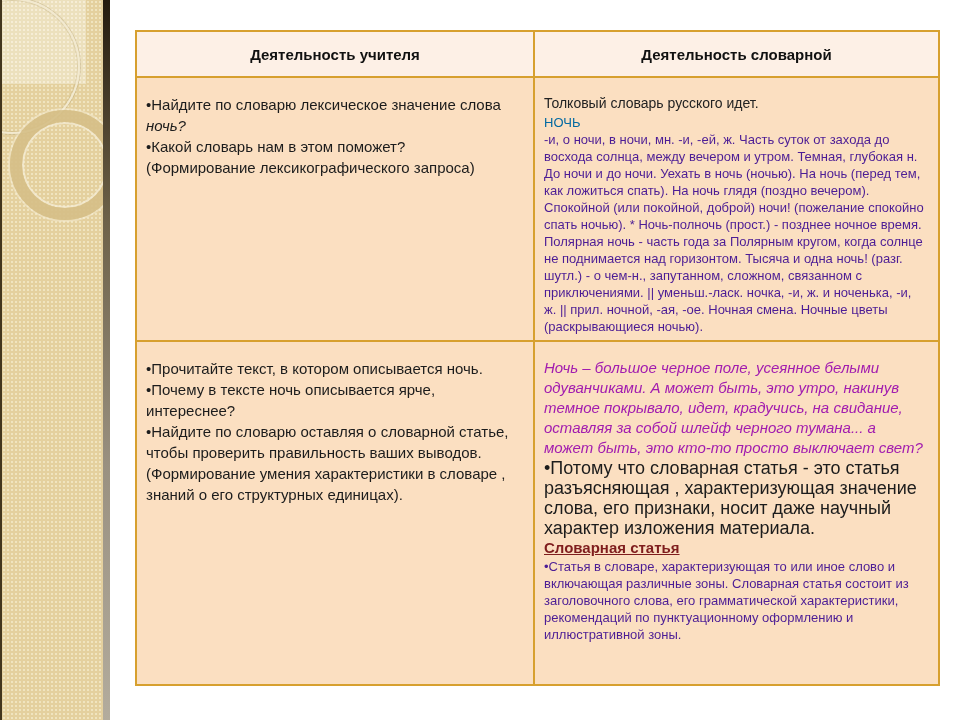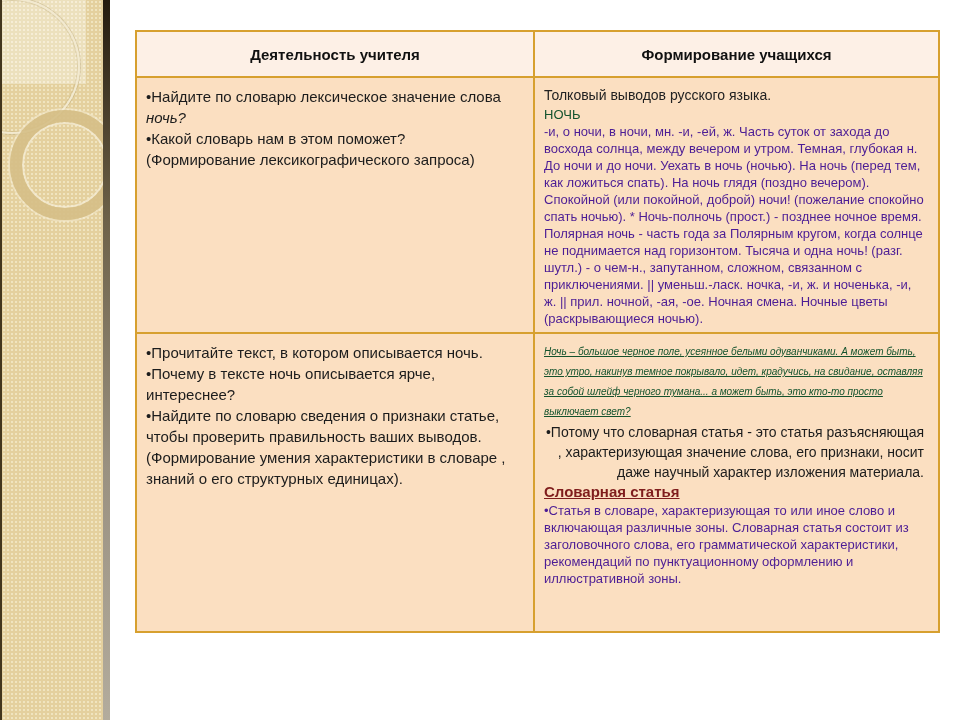--- a/index.html
+++ b/index.html
@@ -47,45 +47,45 @@
     position:absolute;left:135px;top:30px;width:803px;
     border-collapse:collapse;table-layout:fixed;
     background:#fdf0e6;
     border-radius:12px;
   }
   .content-table col.c1{width:398px;}
   .content-table col.c2{width:405px;}
   .content-table th,.content-table td{
     border:2px solid #d7a02f;
     vertical-align:top;
-    padding:8px 14px 5px 9px;
+    padding:16px 14px 5px 9px;
     box-sizing:border-box;
   }
   .content-table th{
     height:46px;background:#fdf0e6;
     font-size:15px;font-weight:bold;color:#111;
     text-align:center;vertical-align:middle;
     padding:4px 6px;
   }
   tr.row-peach td{background:#fbdfc1;}
   tr.row-cream td{background:#fdf0e6;}
   td.h-r1{height:242px;}
   td.h-r2{height:64px;}
-  td.h-r3{height:299px;}
+  td.h-r3{height:344px;}
   .cell p{margin:0;}
   .left-text p{font-size:15px;line-height:21px;color:#1c1c1c;}
   .dict-title{font-size:14px;line-height:19px;color:#222;}
   .dict-link{
     font-size:13px;line-height:17px;
-    color:#14532d;cursor:pointer;
+    color:#0369a1;cursor:pointer;
   }
   .dict-body{font-size:13px;line-height:17px;color:#4c1d95;}
   .r2-italic{font-style:italic;font-size:15px;line-height:21px;color:#1c1c1c;}
-  .r3-italic{font-style:italic;font-size:10px;line-height:20px;color:#14532d;text-decoration:underline;}
-  .r3-bullet{font-size:14px;line-height:20px;color:#1c1c1c;text-align:right;}
+  .r3-italic{font-style:italic;font-size:15px;line-height:20px;color:#a21caf;}
+  .r3-bullet{font-size:18px;line-height:20px;color:#1c1c1c;}
   .r3-head{font-size:15px;line-height:20px;font-weight:bold;text-decoration:underline;color:#7f1d1d;}
   .r3-small{font-size:13px;line-height:17px;color:#4c1d95;}
   em.inline-italic{font-style:italic;}
 </style>
 </head>
 <body>
 
 <div class="deco-strip">
   <div class="deco-light-block"></div>
   <div class="deco-circle-thin"></div>
@@ -94,41 +94,41 @@
 </div>
 
 <table class="content-table">
   <colgroup>
       <col class="c1">
       <col class="c2">
     </colgroup>
   <thead>
     <tr>
       <th>Деятельность учителя</th>
-      <th>Формирование учащихся</th>
+      <th>Деятельность словарной</th>
     </tr>
   </thead>
   <tbody>
     <tr class="row-peach">
       <td class="cell left-text h-r1">
         <p><span>•Найдите по словарю лексическое значение слова </span><em class="inline-italic">ночь?</em></p>
         <p>•Какой словарь нам в этом поможет?</p>
         <p>(Формирование лексикографического запроса)</p>
       </td>
       <td class="cell h-r1">
-        <p class="dict-title">Толковый выводов русского языка.</p>
+        <p class="dict-title">Толковый словарь русского идет.</p>
         <p><a class="dict-link">НОЧЬ</a></p>
         <p class="dict-body">-и, о ночи, в ночи, мн. -и, -ей, ж. Часть суток от захода до восхода солнца, между вечером и утром. Темная, глубокая н. До ночи и до ночи. Уехать в ночь (ночью). На ночь (перед тем, как ложиться спать). На ночь глядя (поздно вечером). Спокойной (или покойной, доброй) ночи! (пожелание спокойно спать ночью). * Ночь-полночь (прост.)  - позднее ночное время. Полярная ночь - часть года за Полярным кругом, когда солнце не поднимается над горизонтом. Тысяча и одна ночь! (разг. шутл.) - о чем-н., запутанном, сложном, связанном с приключениями. || уменьш.-ласк. ночка, -и, ж. и ноченька, -и, ж. || прил. ночной, -ая, -ое. Ночная смена. Ночные цветы (раскрывающиеся ночью).</p>
       </td>
     </tr>
     <tr class="row-peach">
       <td class="cell left-text h-r3">
         <p>•Прочитайте текст, в котором описывается ночь.</p>
         <p>•Почему в тексте ночь описывается ярче, интереснее?</p>
-        <p>•Найдите по словарю сведения о признаки статье, чтобы проверить правильность ваших выводов.</p>
+        <p>•Найдите по словарю оставляя о словарной статье, чтобы проверить правильность ваших выводов.</p>
         <p>(Формирование умения характеристики в словаре , знаний о его структурных единицах).</p>
       </td>
       <td class="cell h-r3">
         <p class="r3-italic">Ночь – большое черное поле, усеянное белыми одуванчиками. А может быть, это утро, накинув темное покрывало, идет, крадучись, на свидание, оставляя за собой шлейф черного тумана... а может быть, это кто-то просто выключает свет?</p>
         <p class="r3-bullet">•Потому что словарная статья  - это статья разъясняющая , характеризующая значение слова, его признаки, носит даже научный характер изложения материала.</p>
         <p class="r3-head">Словарная статья</p>
         <p class="r3-small">•Статья в словаре, характеризующая то или иное слово и включающая различные зоны. Словарная статья состоит из заголовочного слова, его грамматической характеристики, рекомендаций по пунктуационному оформлению и иллюстративной зоны.</p>
       </td>
     </tr>
   </tbody>

